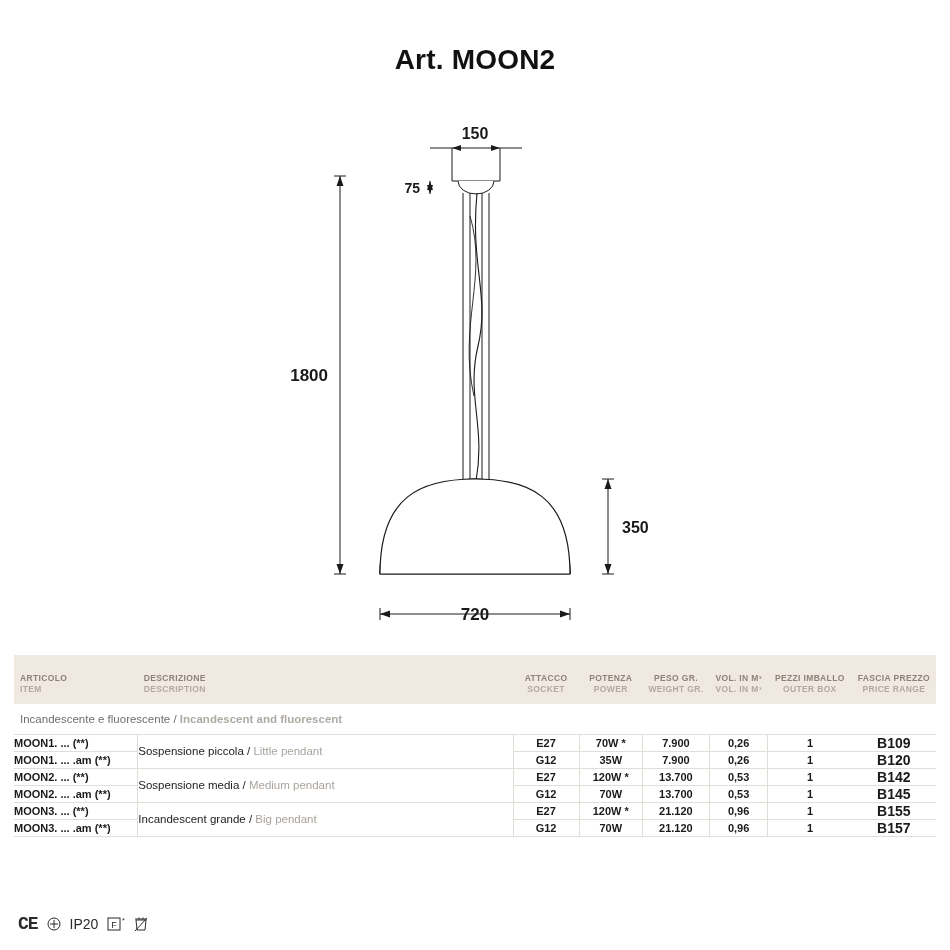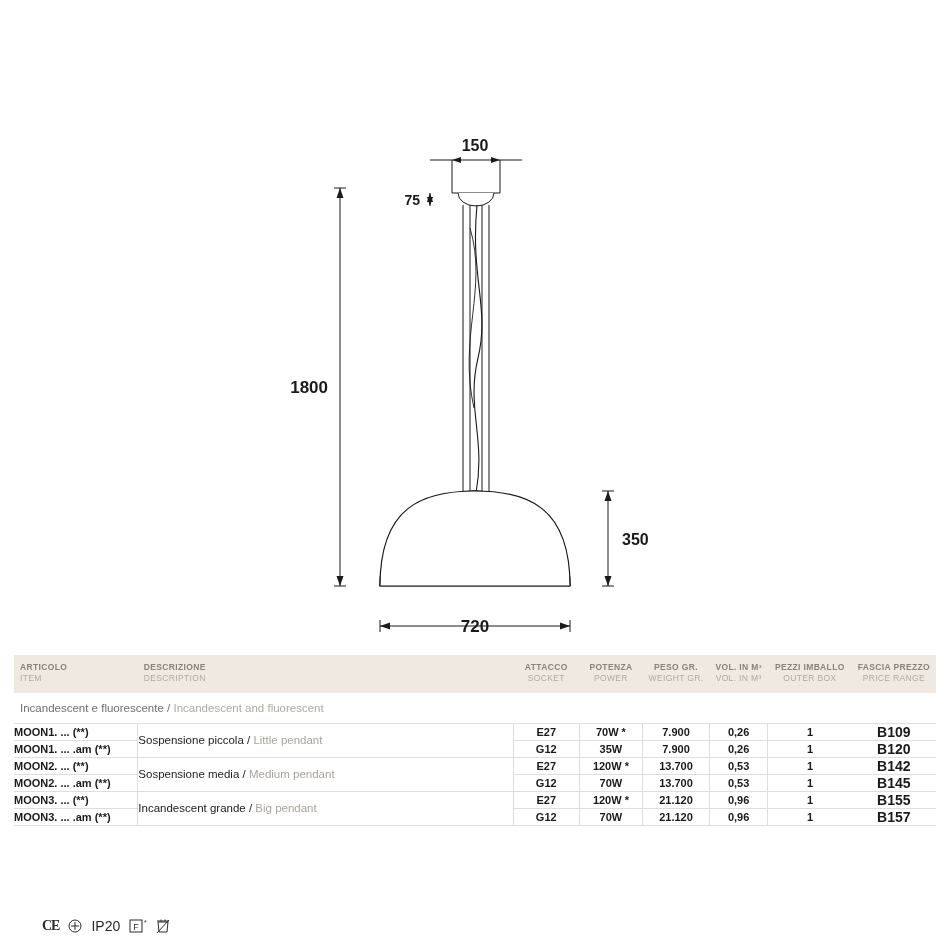--- a/index.html
+++ b/index.html
@@ -28,21 +28,21 @@
     text-align: center;
     font-size: 28px;
     font-weight: bold;
     letter-spacing: 0.2px;
     color: #111;
   }
 
   
   .drawing {
     position: absolute;
-    top: 108px;
+    top: 96px;
     left: 0;
     width: 950px;
     height: 545px;
   }
   .drawing svg { display: block; }
 
   
   .table-wrap {
     position: absolute;
     top: 655px;
@@ -59,37 +59,37 @@
     vertical-align: middle;
   }
   
   thead tr.head th {
     background: #efe9e2;
     color: #8d8277;
     font-size: 8.5px;
     font-weight: bold;
     letter-spacing: 0.35px;
     text-transform: uppercase;
-    padding: 7px 6px 8px 6px;
+    padding: 18px 6px 8px 6px;
     border: none;
     line-height: 1.35;
     text-align: center;
     white-space: nowrap;
   }
   thead tr.head th.left { text-align: left; }
-  .hdr-sub { color: #b3a99f; font-weight: normal; display: block; }
+  .hdr-sub { color: #b3a99f; font-weight: bold; display: block; }
 
   tr.section td {
     color: #6f6f6f;
     font-size: 11.5px;
     padding: 9px 6px 9px 6px;
     border-bottom: 1px solid #e2ddd7;
   }
   tr.section td .it { color: #6f6f6f; }
-  tr.section td .en { color: #b0aaa4; }
+  tr.section td .en { color: #b0aaa4; font-weight: bold; }
 
   td.item {
     font-weight: bold;
     font-size: 11px;
     padding: 8px 6px 8px 6px;
     white-space: nowrap;
     border-bottom: 1px solid #e2ddd7;
     border-right: 1px solid #e2ddd7;
     width: 126px;
   }
@@ -124,34 +124,34 @@
   .footer {
     position: absolute;
     left: 18px;
     bottom: 16px;
     display: flex;
     align-items: center;
     gap: 9px;
     color: #2b2b2b;
   }
   .footer .ce {
-    font-size: 14px;
+    font-size: 18px;
     letter-spacing: -1px;
-    font-family: Liberation Serif, serif;
-    font-weight: bold;
-    margin-left: 24px;
+    font-family: Liberation Mono, monospace;
+    font-weight: bold;
   }
   .footer .ip { font-size: 14px; }
   .footer svg { display: block; }
 </style>
 </head>
 <body>
 
 <div class="page">
 
+  <div class="title">Art. MOON2</div>
 
   <div class="drawing">
     <svg width="950" height="545" viewBox="0 0 950 545" xmlns="http://www.w3.org/2000/svg">
       <g stroke="#1a1a1a" fill="none" stroke-width="1">
 
         <line x1="452" y1="52" x2="452" y2="85"></line>
         <line x1="500" y1="52" x2="500" y2="85"></line>
 
         <line x1="430" y1="52" x2="522" y2="52"></line>
         <path d="M452 52 l9 -3 l0 6 z" fill="#1a1a1a" stroke="none"></path>
@@ -242,21 +242,21 @@
           </th>
           <th style="width:80px;">
             <span>FASCIA PREZZO</span>
             <span class="hdr-sub">PRICE RANGE</span>
           </th>
         </tr>
       </thead>
       <tbody>
         <tr class="section">
           <td colspan="8">
-            <span class="it">Incandescent e fluorescente</span><span class="it"> / </span><span class="en">Incandescent and fluorescent</span>
+            <span class="it">Incandescente e fluorescente</span><span class="it"> / </span><span class="en">Incandescent and fluorescent</span>
           </td>
         </tr>
 
         <tr>
           <td class="item">MOON1. ... (**)</td>
           <td class="desc" rowspan="2">
             <span class="it">Sospensione piccola</span><span class="it"> / </span><span class="en">Little pendant</span>
           </td>
           <td class="num">E27</td>
           <td class="num">70W *</td>

